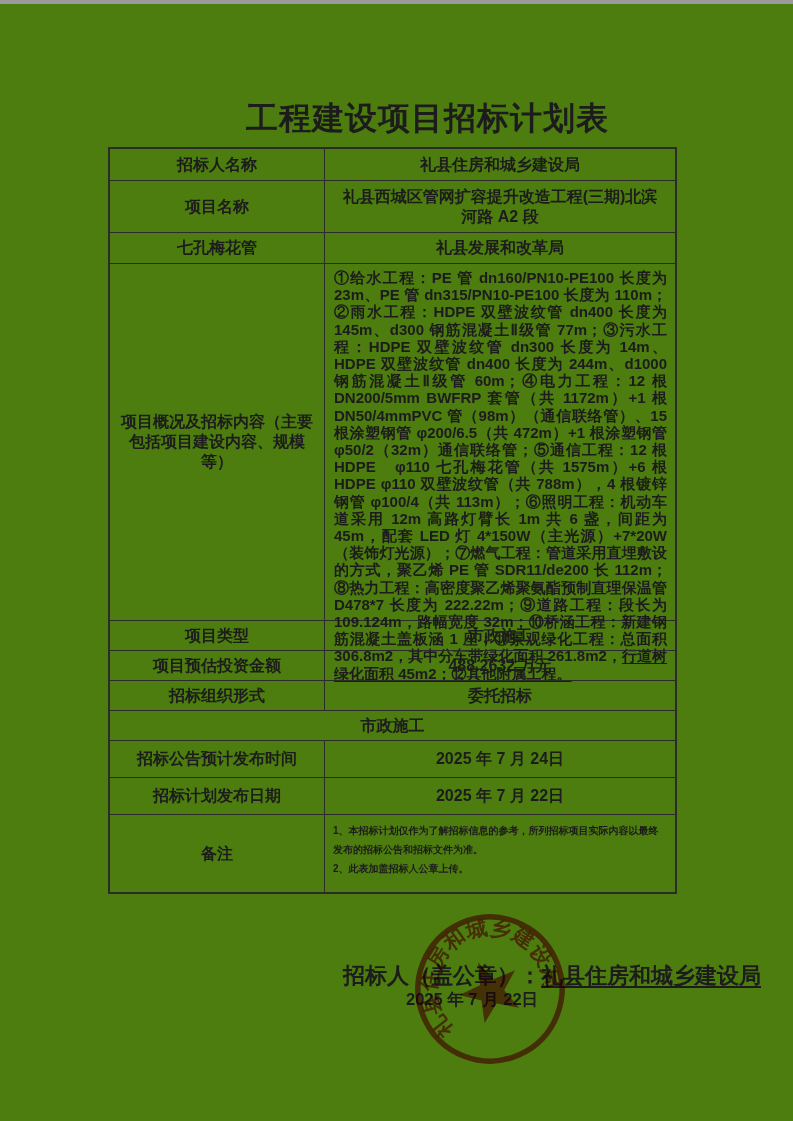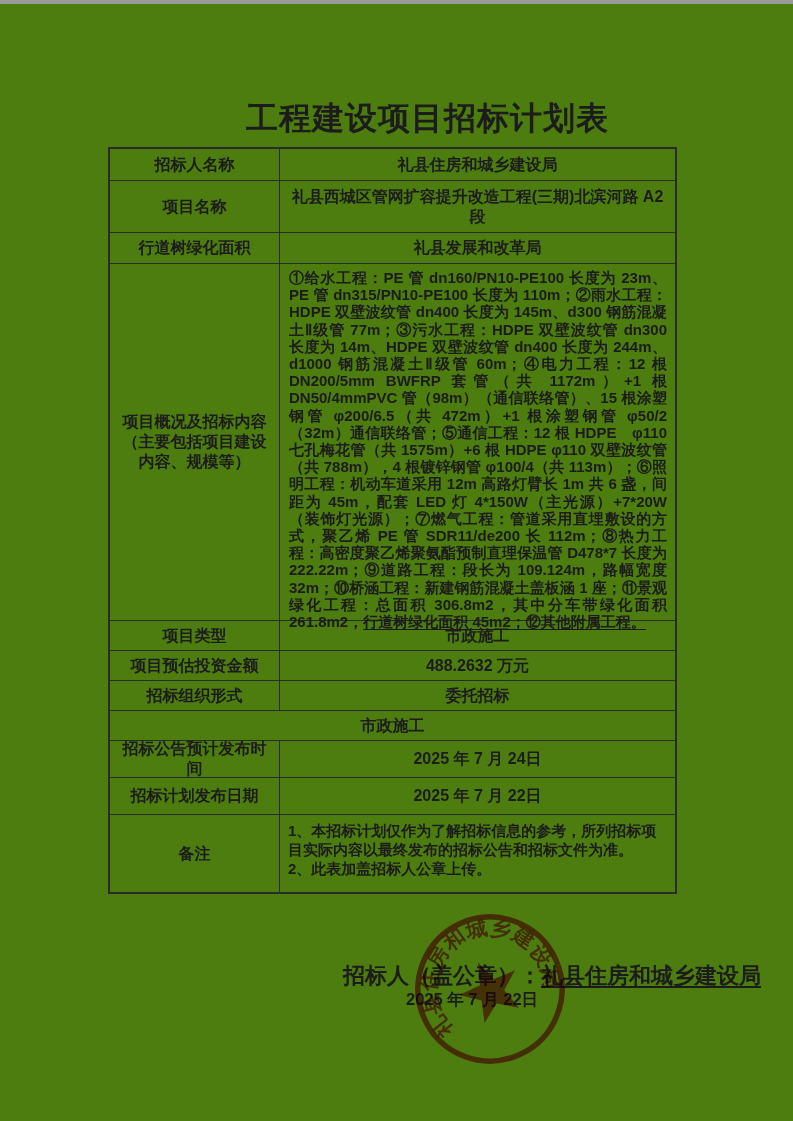--- a/index.html
+++ b/index.html
@@ -16,32 +16,32 @@
   #plan-table{
     position:absolute;left:108px;top:143px;width:569px;
     border:2px solid #2b2b2b;box-sizing:border-box;
   }
   .trow{display:flex;box-sizing:border-box;}
   .cl,.cr{
     box-sizing:border-box;display:flex;align-items:center;justify-content:center;
     text-align:center;font-size:16px;line-height:1.25;font-weight:600;
     border-bottom:1.5px solid #2b2b2b;padding:2px 10px;
   }
-  .cl{width:170px;border-right:1.5px solid #2b2b2b;flex-shrink:0;}
+  .cl{width:215px;border-right:1.5px solid #2b2b2b;flex-shrink:0;}
   .cr{flex:1;}
   .trow:last-child .cl,.trow:last-child .cr{border-bottom:none;}
   .h32{height:32px}.h52{height:52px}.h31{height:31px}.h57{height:57px}
   .h357{height:357px}.h30{height:30px}.h37{height:37px}.h77{height:77px}
   .cr.para{
     display:block;text-align:justify;font-size:15px;line-height:17.2px;
     font-weight:600;padding:5px 8px 4px 9px;
   }
   .ul-tail{text-decoration:underline;text-underline-offset:2px;}
   .cr.notes{
-    display:block;text-align:left;font-size:15px;line-height:19px;
+    display:block;text-align:left;font-size:10px;line-height:19px;
     font-weight:600;padding:6px 8px;
   }
   
   #signer-line{position:absolute;left:343px;top:957px;font-size:22px;font-weight:600;white-space:nowrap;}
   #signer-name{text-decoration:underline;text-underline-offset:3px;text-decoration-thickness:1.5px;}
   #footer-date{position:absolute;left:406px;top:985px;font-size:16.5px;font-weight:600;white-space:nowrap;}
   
   #seal{
     position:absolute;left:400px;top:895px;width:180px;height:180px;
     transform:rotate(-24deg);mix-blend-mode:multiply;opacity:.92;
@@ -60,21 +60,21 @@
       <div class="cl">招标人名称</div>
       <div class="cr">礼县住房和城乡建设局</div>
     </div>
 
     <div class="trow h52">
       <div class="cl">项目名称</div>
       <div class="cr">礼县西城区管网扩容提升改造工程(三期)北滨河路 A2 段</div>
     </div>
 
     <div class="trow h31">
-      <div class="cl">行道树绿化面积</div>
+      <div class="cl">七孔梅花管</div>
       <div class="cr">礼县发展和改革局</div>
     </div>
 
 
     <div class="trow h357">
       <div class="cl">项目概况及招标内容（主要包括项目建设内容、规模等）</div>
       <div class="cr para"><span>①给水工程：PE 管 dn160/PN10-PE100 长度为 23m、PE 管 dn315/PN10-PE100 长度为 110m；②雨水工程：HDPE 双壁波纹管 dn400 长度为 145m、d300 钢筋混凝土Ⅱ级管 77m；③污水工程：HDPE 双壁波纹管 dn300 长度为 14m、HDPE 双壁波纹管 dn400 长度为 244m、d1000 钢筋混凝土Ⅱ级管 60m；④电力工程：12 根 DN200/5mm BWFRP 套管（共 1172m）+1 根 DN50/4mmPVC 管（98m）（通信联络管）、15 根涂塑钢管 φ200/6.5（共 472m）+1 根涂塑钢管 φ50/2（32m）通信联络管；⑤通信工程：12 根 HDPE　φ110 七孔梅花管（共 1575m）+6 根 HDPE φ110 双壁波纹管（共 788m），4 根镀锌钢管 φ100/4（共 113m）；⑥照明工程：机动车道采用 12m 高路灯臂长 1m 共 6 盏，间距为 45m，配套 LED 灯 4*150W（主光源）+7*20W（装饰灯光源）；⑦燃气工程：管道采用直埋敷设的方式，聚乙烯 PE 管 SDR11/de200 长 112m；⑧热力工程：高密度聚乙烯聚氨酯预制直理保温管 D478*7 长度为 222.22m；⑨道路工程：段长为 109.124m，路幅宽度 32m；⑩桥涵工程：新建钢筋混凝土盖板涵 1 座；⑪景观绿化工程：总面积 306.8m2，其中分车带绿化面积 261.8m2，</span><span class="ul-tail">行道树绿化面积 45m2；⑫其他附属工程。</span></div>
     </div>
 
     <div class="trow h30">

